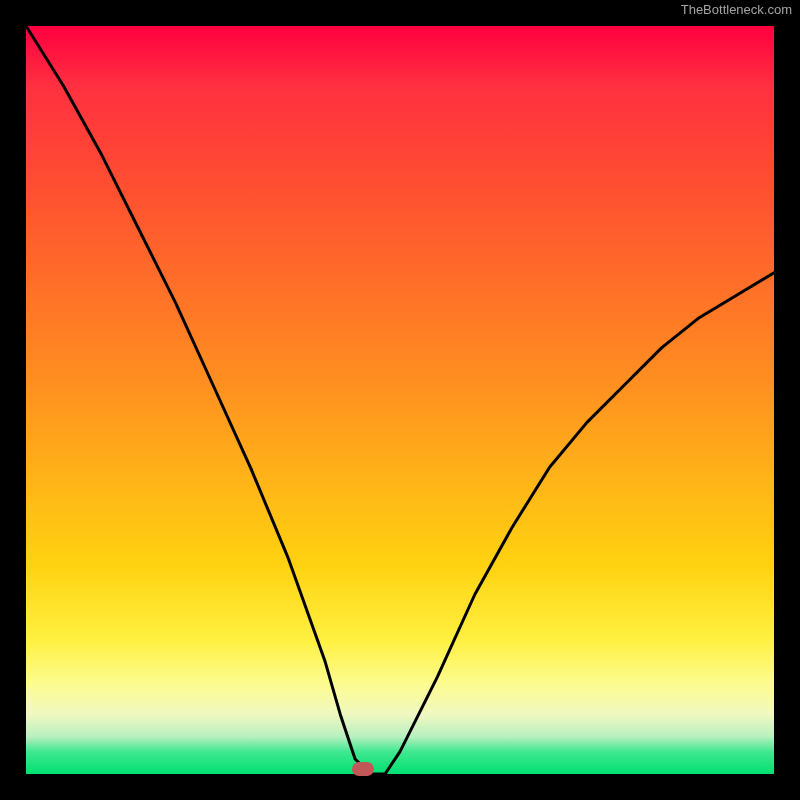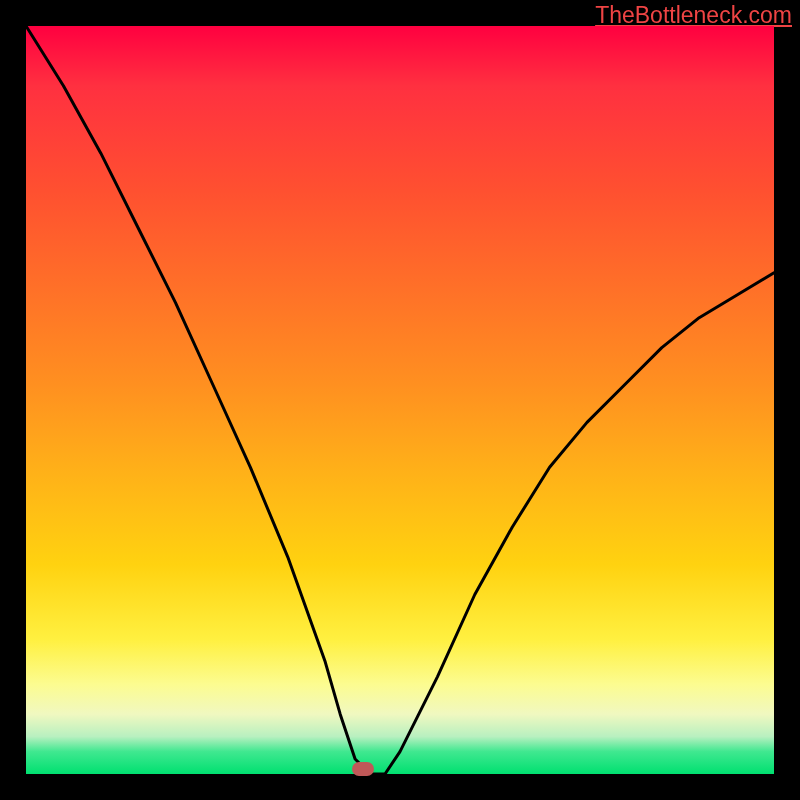--- a/index.html
+++ b/index.html
@@ -39,25 +39,24 @@
       #f0f8c0 92%,
       #b8f0c0 95%,
       #40e890 97%,
       #00e070 100%
     );
   }
   .watermark {
     position: absolute;
     top: 2px;
     right: 8px;
-    color: #ef4444;
-    font-size: 23px;
+    color: #a3a3a3;
+    font-size: 13px;
     letter-spacing: 0px;
     font-weight: 400;
-    text-decoration: underline;
   }
   svg.curve {
     position: absolute;
     top: 0;
     left: 0;
     width: 748px;
     height: 748px;
   }
   .marker {
     position: absolute;

